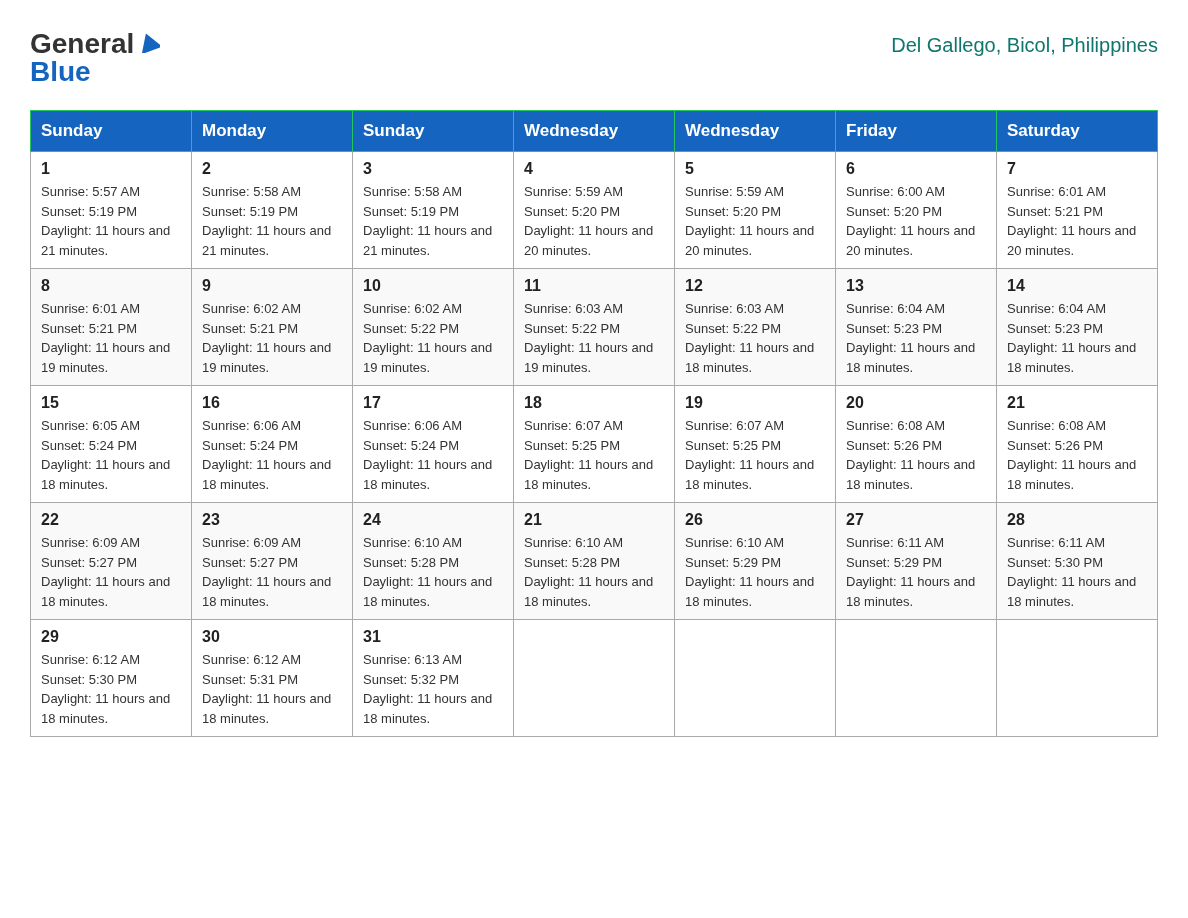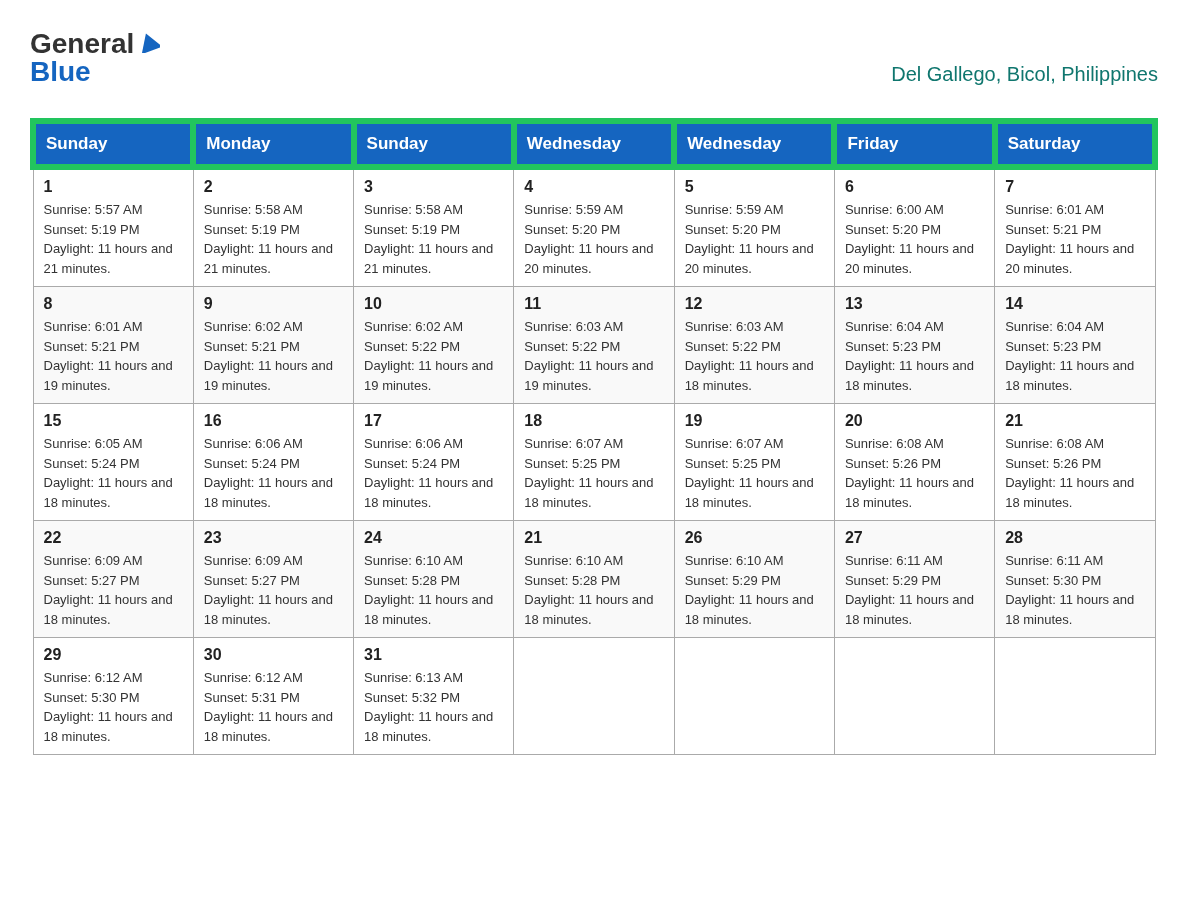--- a/index.html
+++ b/index.html
@@ -6,22 +6,22 @@
     body {
       font-family: Arial, sans-serif;
       background: #fff;
       padding: 30px;
       width: 1188px;
       min-height: 918px;
     }
     .header {
       display: flex;
       justify-content: space-between;
-      align-items: flex-end;
-      margin-bottom: 32px;
+      align-items: flex-start;
+      margin-bottom: 24px;
     }
     .logo {
       display: flex;
       flex-direction: column;
       align-items: flex-start;
     }
     .logo-general {
       font-size: 28px;
       font-weight: bold;
       color: #333;
@@ -56,21 +56,21 @@
       border-collapse: collapse;
       table-layout: fixed;
     }
     thead tr th {
       background-color: #1565c0;
       color: #fff;
       font-size: 17px;
       font-weight: bold;
       padding: 10px 10px;
       text-align: left;
-      border: 6px solid #22c55e;
+      border: 1px solid #22c55e;
     }
     tbody tr td {
       vertical-align: top;
       padding: 8px 10px;
       border: 1px solid #aaa;
       font-size: 13.5px;
       color: #222;
       height: 110px;
     }
     tbody tr td .day-number {

